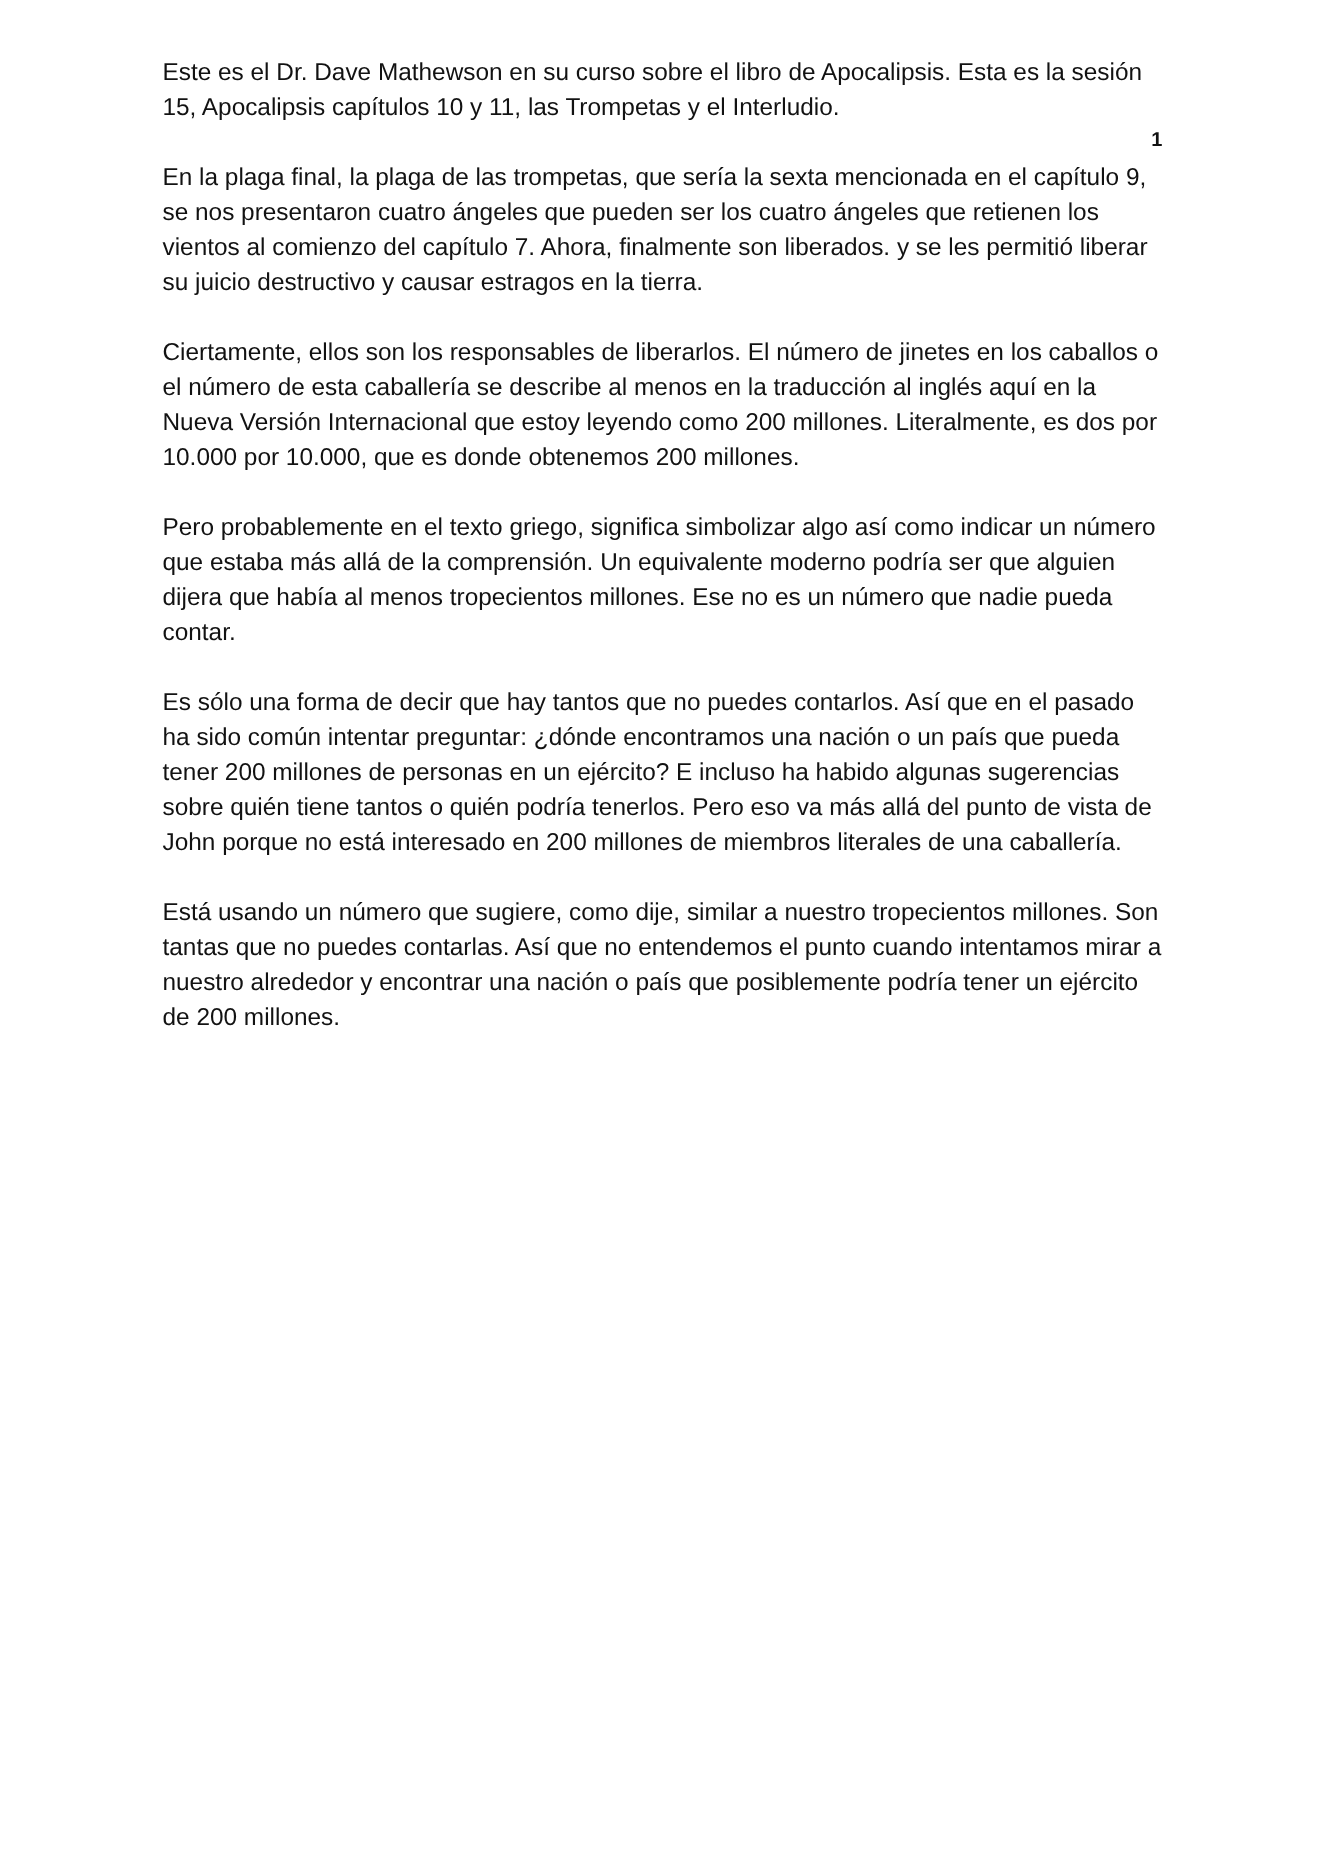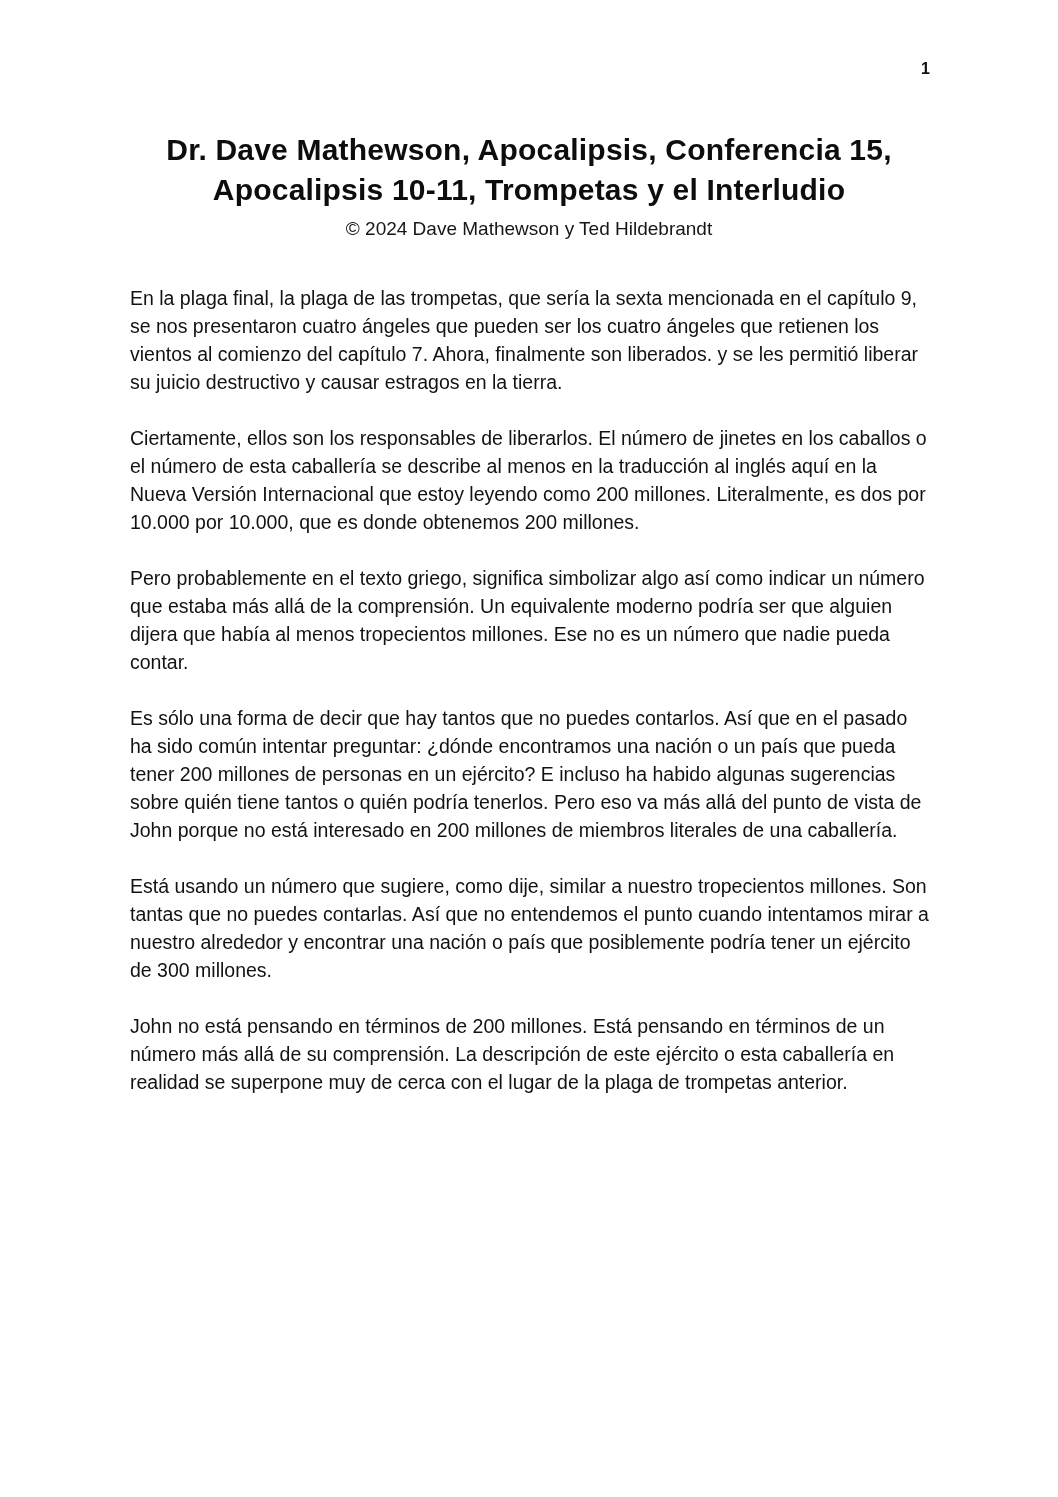--- a/index.html
+++ b/index.html
@@ -54,30 +54,23 @@
     margin-bottom: 28px;
   }
 </style>
 </head>
 <body>
 
 <div class="page">
 
   <div class="page-number">1</div>
 
-  <header class="doc-header">
-    <h1 class="doc-title">
-      <span class="title-line">Dr. Dave Mathewson, Apocalipsis, Conferencia 15,</span>
-      <span class="title-line">Apocalipsis 10-11, Trompetas y el Interludio</span>
-    </h1>
-    <div class="byline">© 2024 Dave Mathewson y Ted Hildebrandt</div>
-  </header>
 
   <main class="content">
+    <p>Este es el Dr. Dave Mathewson en su curso sobre el libro de Apocalipsis. Esta es la sesión 15, Apocalipsis capítulos 10 y 11, las Trompetas y el Interludio.</p>
     <p>En la plaga final, la plaga de las trompetas, que sería la sexta mencionada en el capítulo 9, se nos presentaron cuatro ángeles que pueden ser los cuatro ángeles que retienen los vientos al comienzo del capítulo 7. Ahora, finalmente son liberados. y se les permitió liberar su juicio destructivo y causar estragos en la tierra.</p>
     <p>Ciertamente, ellos son los responsables de liberarlos. El número de jinetes en los caballos o el número de esta caballería se describe al menos en la traducción al inglés aquí en la Nueva Versión Internacional que estoy leyendo como 200 millones. Literalmente, es dos por 10.000 por 10.000, que es donde obtenemos 200 millones.</p>
     <p>Pero probablemente en el texto griego, significa simbolizar algo así como indicar un número que estaba más allá de la comprensión. Un equivalente moderno podría ser que alguien dijera que había al menos tropecientos millones. Ese no es un número que nadie pueda contar.</p>
     <p>Es sólo una forma de decir que hay tantos que no puedes contarlos. Así que en el pasado ha sido común intentar preguntar: ¿dónde encontramos una nación o un país que pueda tener 200 millones de personas en un ejército? E incluso ha habido algunas sugerencias sobre quién tiene tantos o quién podría tenerlos. Pero eso va más allá del punto de vista de John porque no está interesado en 200 millones de miembros literales de una caballería.</p>
-    <p>Está usando un número que sugiere, como dije, similar a nuestro tropecientos millones. Son tantas que no puedes contarlas. Así que no entendemos el punto cuando intentamos mirar a nuestro alrededor y encontrar una nación o país que posiblemente podría tener un ejército de 300 millones.</p>
-    <p>John no está pensando en términos de 200 millones. Está pensando en términos de un número más allá de su comprensión. La descripción de este ejército o esta caballería en realidad se superpone muy de cerca con el lugar de la plaga de trompetas anterior.</p>
+    <p>Está usando un número que sugiere, como dije, similar a nuestro tropecientos millones. Son tantas que no puedes contarlas. Así que no entendemos el punto cuando intentamos mirar a nuestro alrededor y encontrar una nación o país que posiblemente podría tener un ejército de 200 millones.</p>
   </main>
 
 </div>
 
 </body></html>

